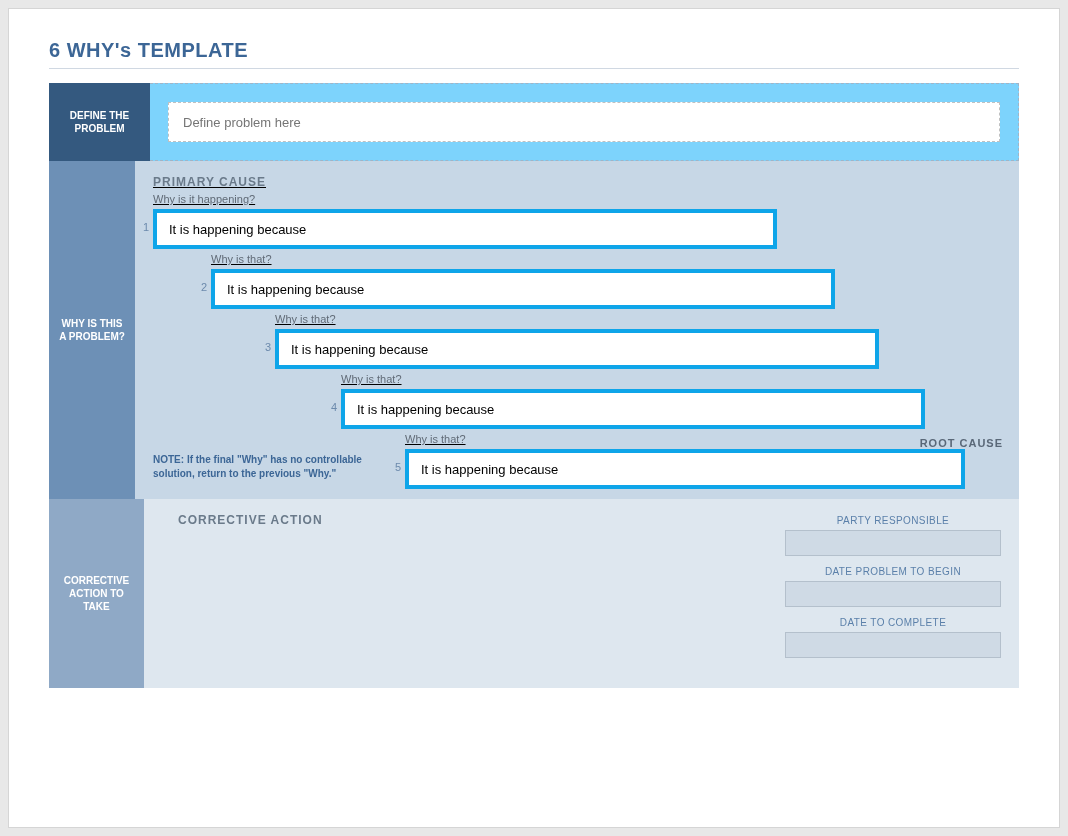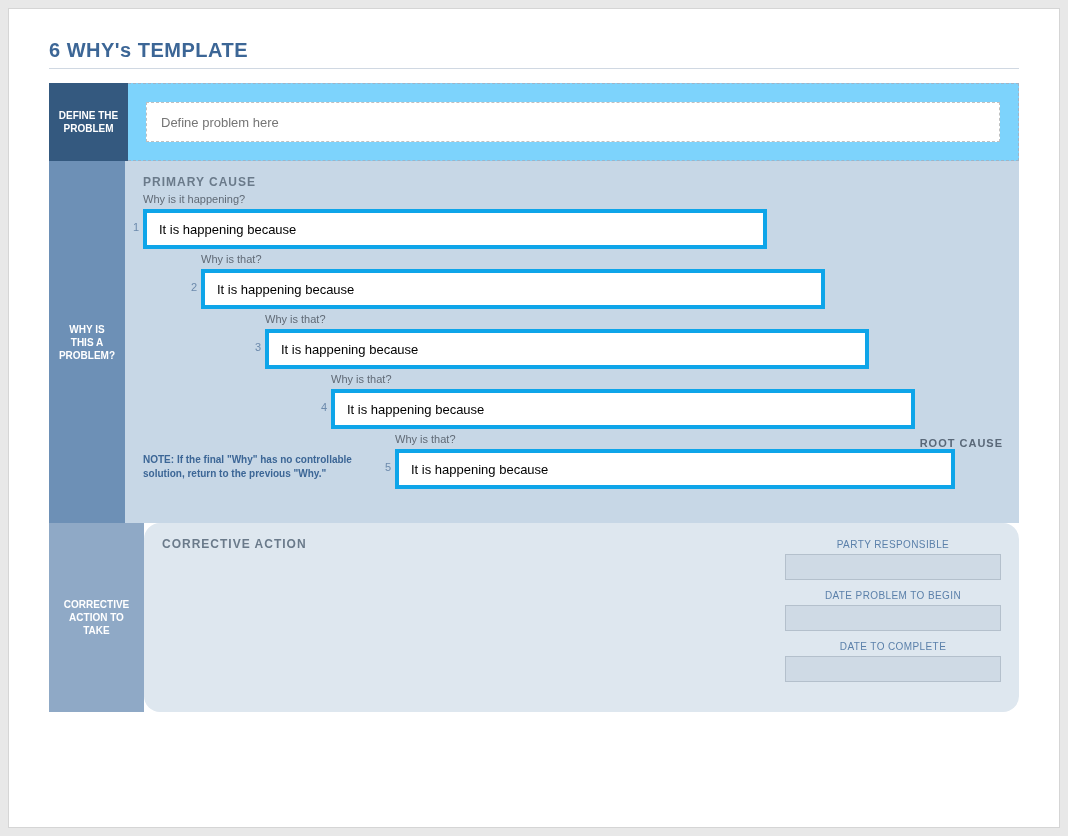--- a/index.html
+++ b/index.html
@@ -21,21 +21,21 @@
       font-weight: bold;
       letter-spacing: 0.5px;
       margin-bottom: 4px;
       border-bottom: 1px solid #d0d8e2;
       padding-bottom: 6px;
     }
 
     
     .row1 { display: flex; margin-top: 14px; }
     .row1 .lab {
-      width: 79px;
+      width: 101px;
       background: #34597f;
       color: #fff;
       font-size: 10px;
       font-weight: bold;
       text-align: center;
       display: flex; align-items: center; justify-content: center;
       padding: 0 8px;
       line-height: 1.3;
     }
     .row1 .body {
@@ -51,35 +51,36 @@
       background: #fff;
       border: 1px dashed #c0c0c0;
       font-size: 13px;
       padding: 0 14px;
       font-family: inherit;
     }
 
     
     .row2 { display: flex; }
     .row2 .lab {
-      width: 76px;
+      width: 86px;
       background: #6d90b6;
       color: #fff;
       font-size: 10px;
       font-weight: bold;
       text-align: center;
       display: flex; align-items: center; justify-content: center;
       padding: 0 8px;
       line-height: 1.3;
     }
     .row2 .body {
       flex: 1;
       background: #c7d7e6;
-      padding: 14px 0 30px 0;
+      padding: 14px 0 6px 0;
       position: relative;
+      text-decoration: underline;
     }
     .primary-hdr {
       color: #6a7a8a;
       font-size: 12px;
       font-weight: bold;
       letter-spacing: 1px;
       margin: 0 0 4px 18px;
     }
     .root-hdr {
       color: #5a6878;
@@ -137,24 +138,23 @@
       font-size: 10px;
       font-weight: bold;
       text-align: center;
       display: flex; align-items: center; justify-content: center;
       padding: 0 24px;
       line-height: 1.3;
     }
     .row3 .body {
       flex: 1;
       background: #dee7ef;
-      padding: 14px 18px 22px 18px;
+      padding: 14px 18px 22px 34px;
       display: flex;
       gap: 22px;
-      border-radius: 16px;
     }
     .ca-left { flex: 1; }
     .ca-hdr {
       color: #6a7a8a;
       font-size: 12px;
       font-weight: bold;
       letter-spacing: 1px;
       margin-bottom: 6px;
     }
     .ca-box {

